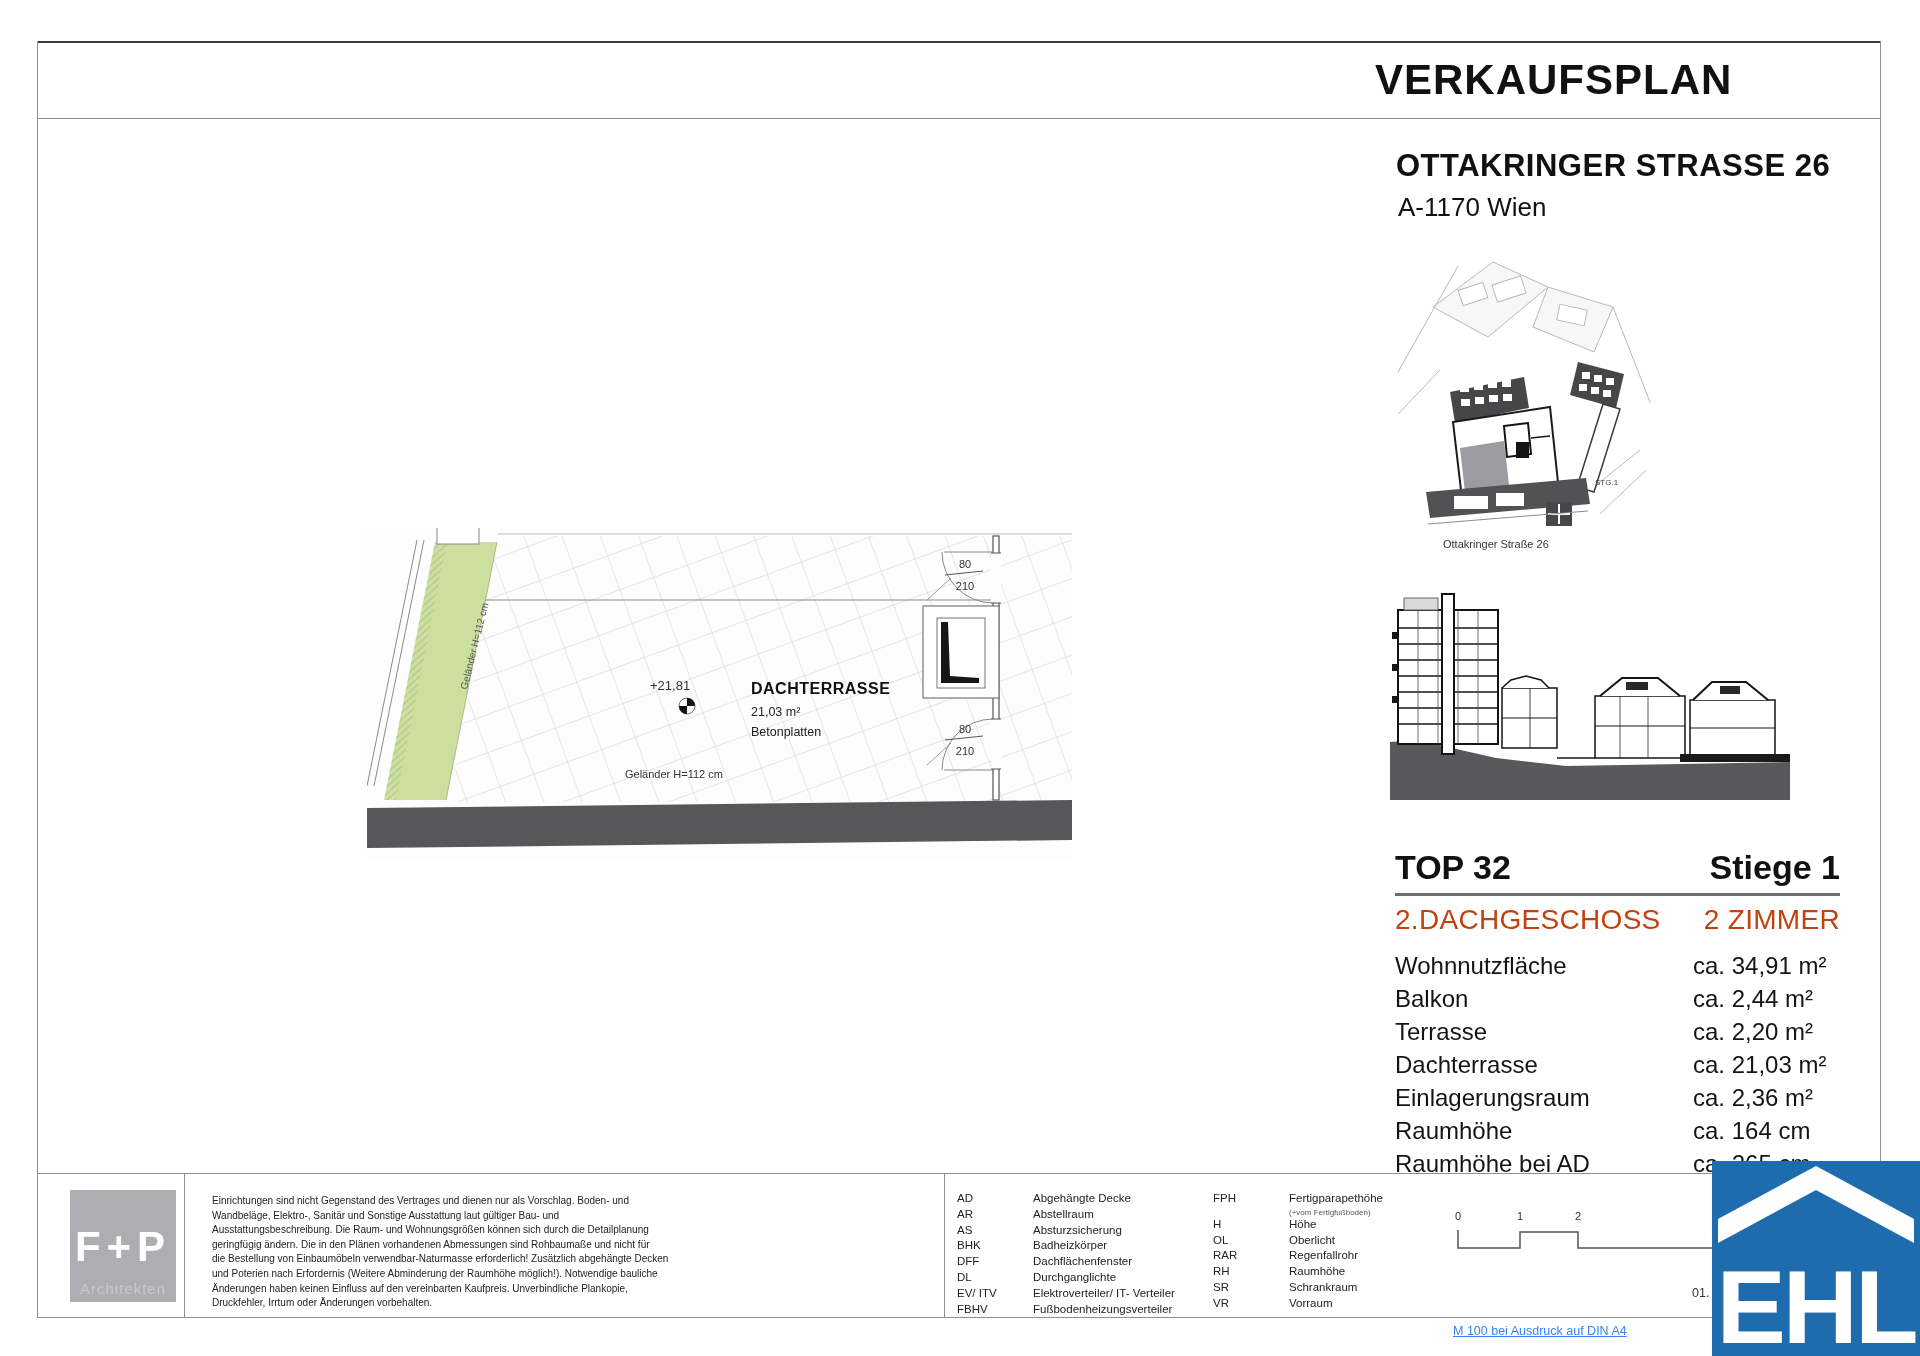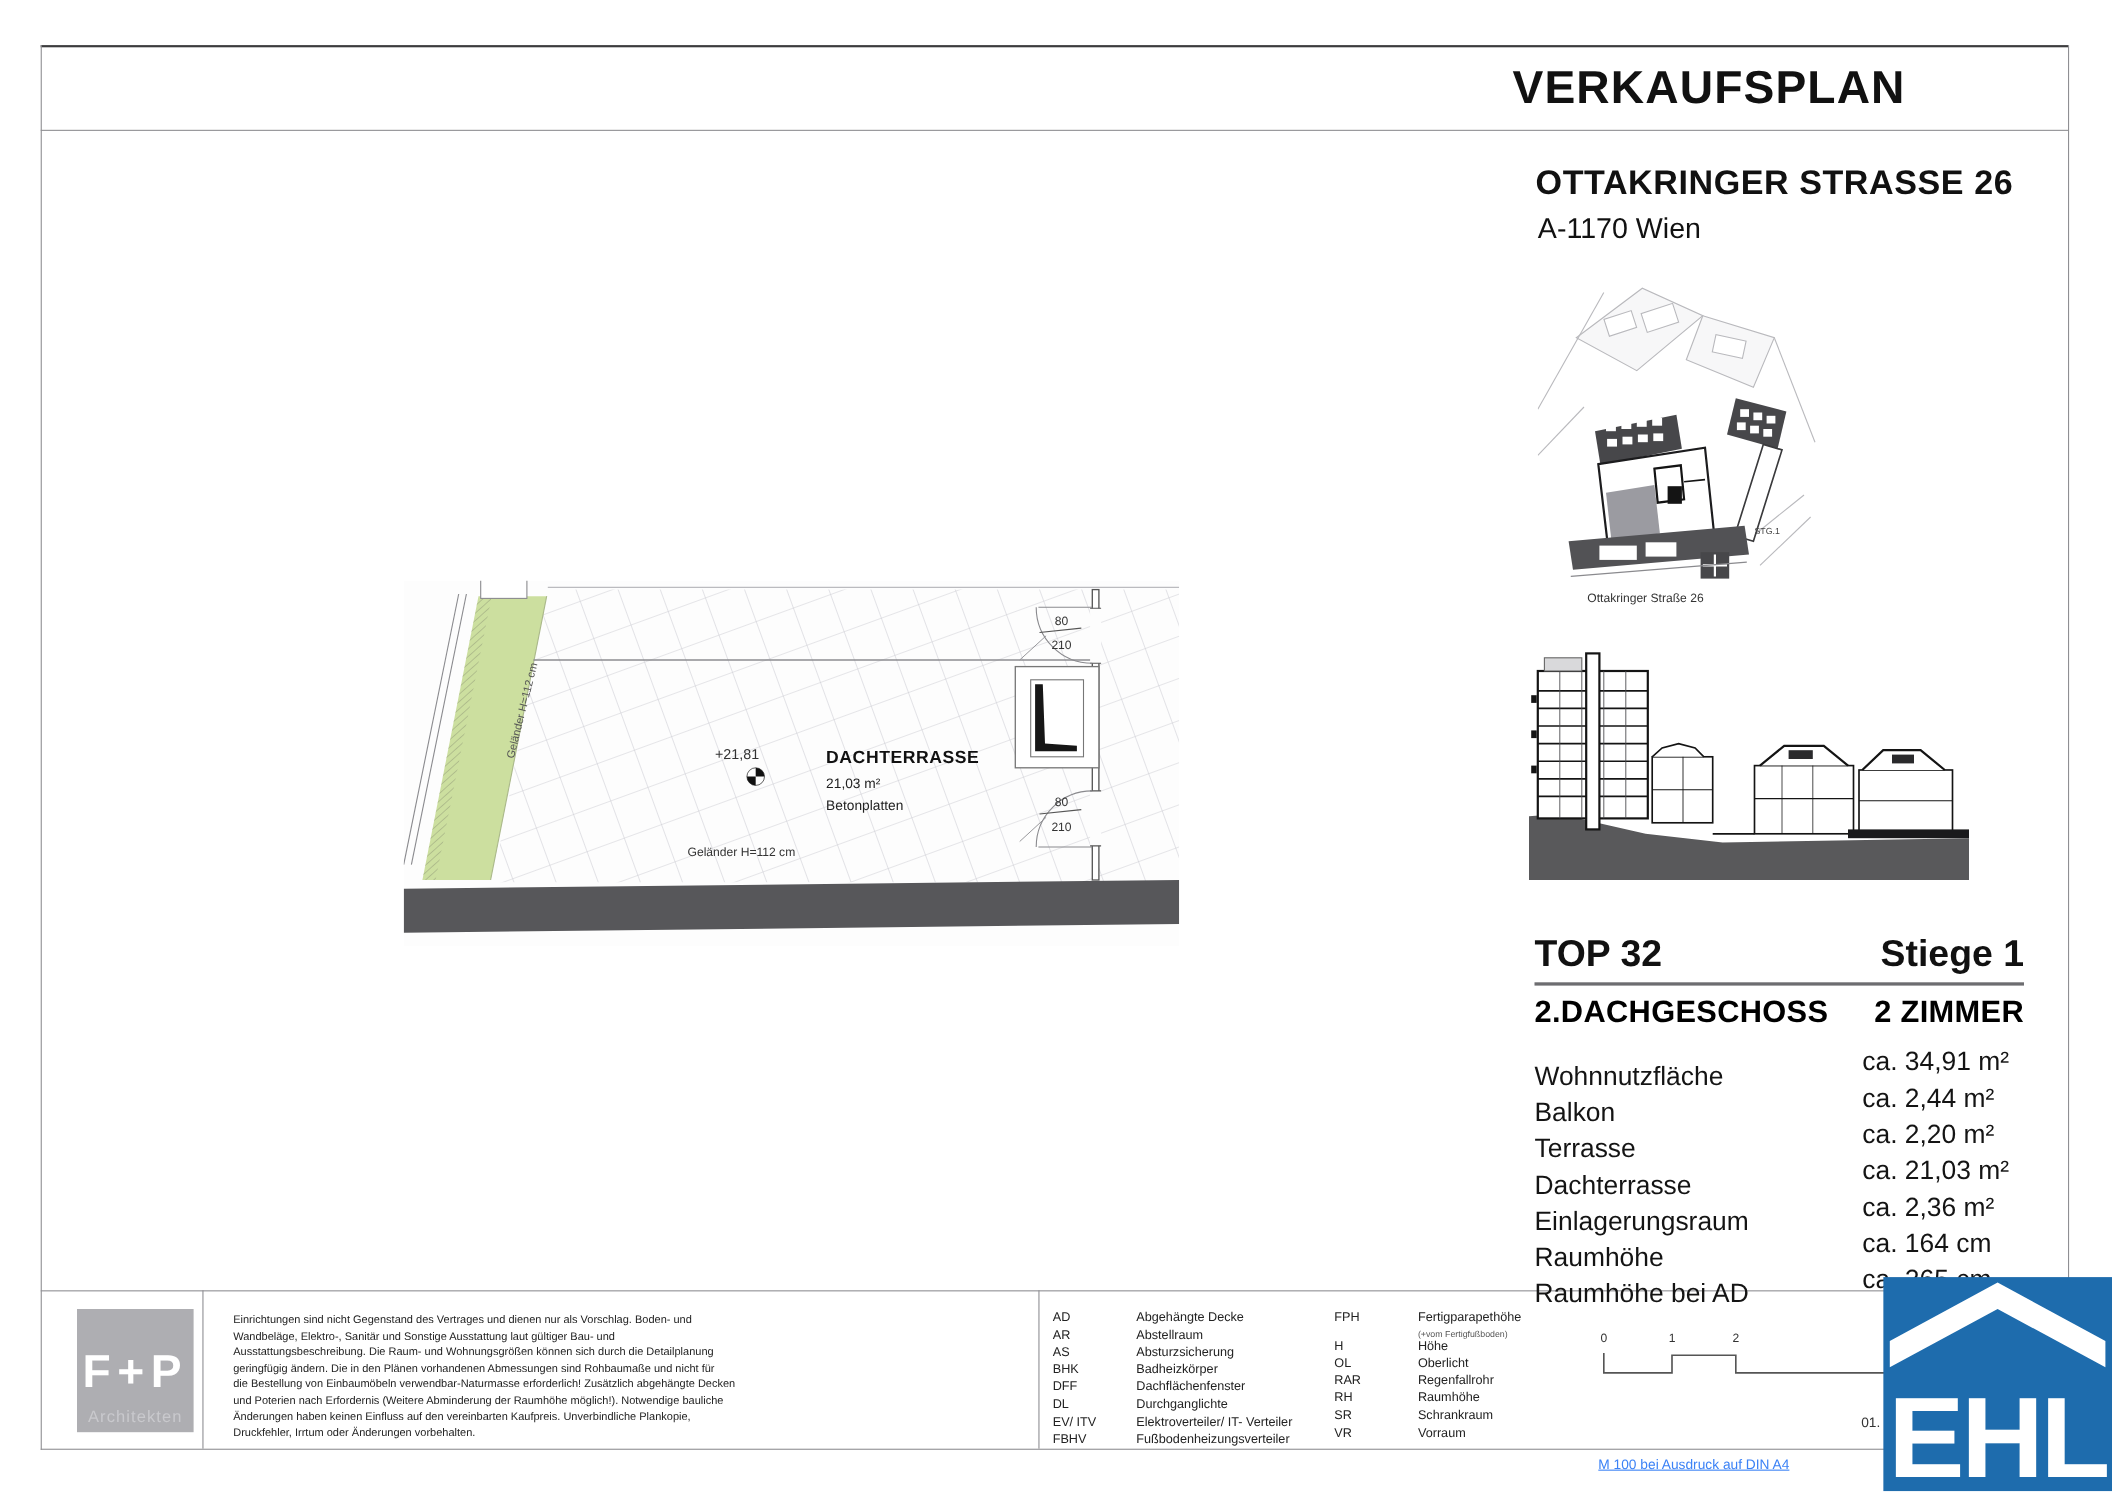--- a/index.html
+++ b/index.html
@@ -10,24 +10,24 @@
   .vline{position:absolute;width:0;border-left:1px solid #8f8f93;}
   
   .doc-title{position:absolute;left:1375px;top:56px;font-size:42px;font-weight:bold;letter-spacing:1px;color:#111;}
   .proj-name{position:absolute;left:1396px;top:148px;font-size:31px;font-weight:bold;letter-spacing:.5px;color:#111;}
   .proj-city{position:absolute;left:1398px;top:192px;font-size:26px;color:#111;}
   .siteplan-caption{position:absolute;left:1443px;top:538px;font-size:11px;color:#333;}
   
   .unit-panel{position:absolute;left:1395px;top:848px;width:445px;}
   .unit-head{display:flex;justify-content:space-between;align-items:baseline;font-size:34px;font-weight:bold;color:#111;}
   .unit-rule{height:3px;background:#6d6d70;margin-top:6px;}
-  .unit-sub{display:flex;justify-content:space-between;align-items:baseline;font-size:28px;font-weight:700;color:#000000;margin-top:8px;letter-spacing:.3px;}
+  .unit-sub{display:flex;justify-content:space-between;align-items:baseline;font-size:28px;font-weight:400;color:#c2410c;margin-top:8px;letter-spacing:.3px;}
   .unit-rows{margin-top:16px;}
   .unit-row{position:relative;height:33px;font-size:24px;color:#141414;}
-  .unit-row .lbl{position:absolute;left:0;top:0;margin-top:13px;}
+  .unit-row .lbl{position:absolute;left:0;top:0;}
   .unit-row .val{position:absolute;left:298px;top:0;}
   
   .fp-logo{position:absolute;left:70px;top:1190px;width:106px;height:112px;background:#aeaeb2;
            display:flex;flex-direction:column;align-items:center;}
   .fp-logo .fp{margin-top:36px;font-size:42px;font-weight:bold;letter-spacing:6px;color:#ffffff;line-height:1;}
   .fp-logo .sub{margin-top:12px;font-size:15px;color:#c9c9cd;letter-spacing:1px;}
   .disclaimer{position:absolute;left:212px;top:1194px;width:500px;font-size:10px;line-height:14.6px;color:#222;}
   .abbr-col{position:absolute;top:1192px;font-size:11.5px;color:#222;}
   .abbr-row{height:15.8px;white-space:nowrap;}
   .abbr-row .a{display:inline-block;width:76px;}

